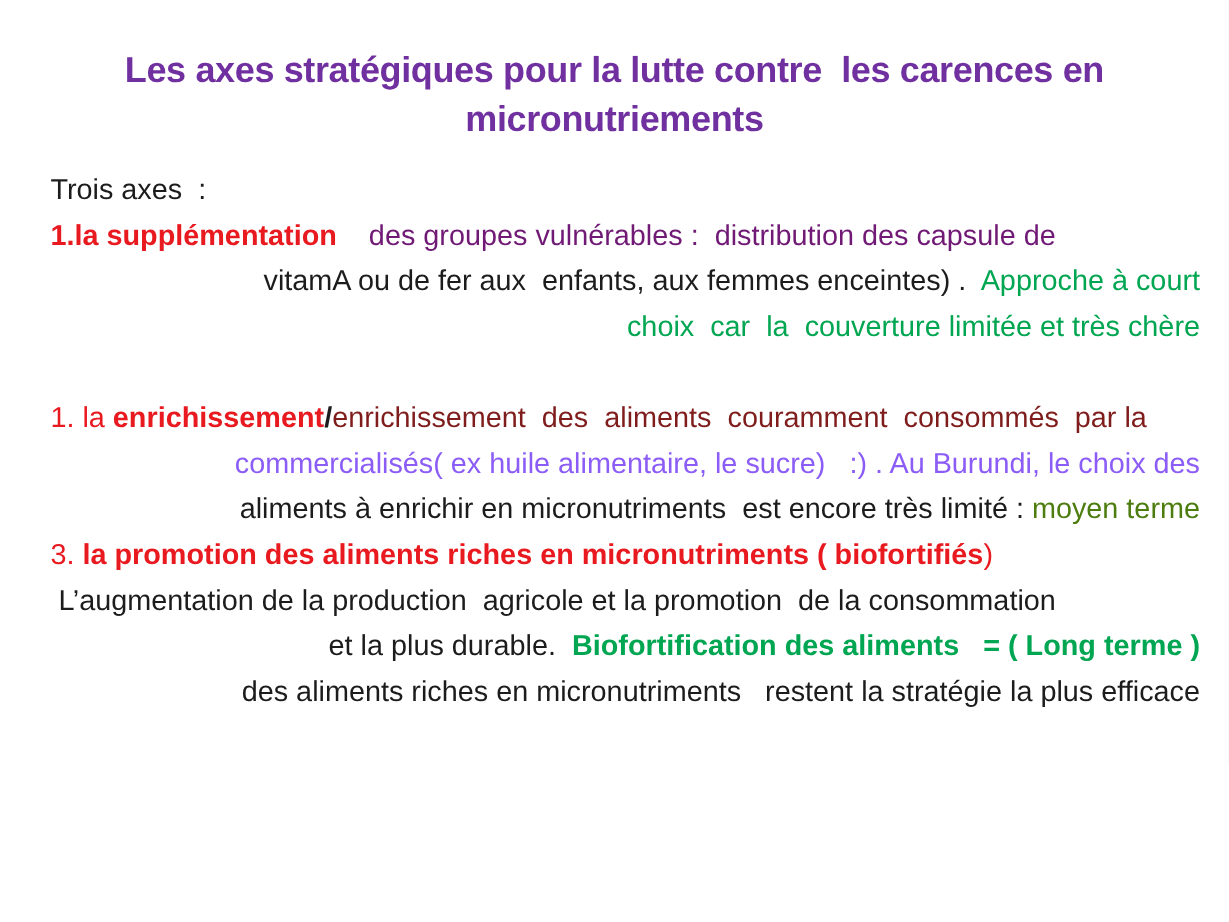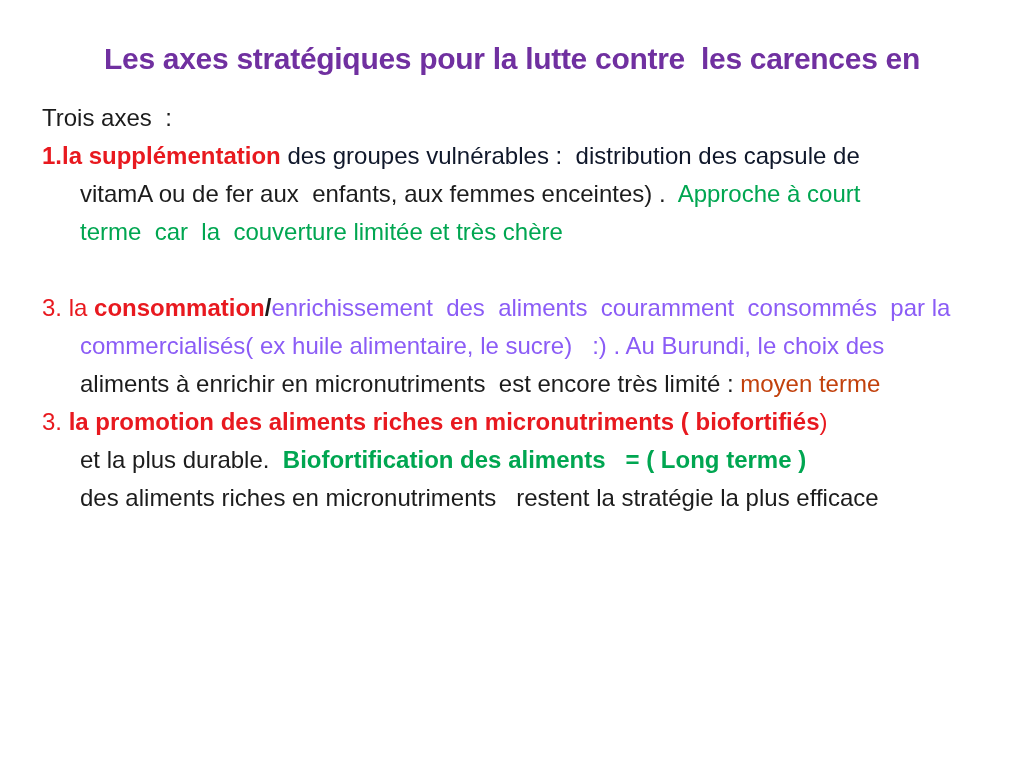--- a/index.html
+++ b/index.html
@@ -27,44 +27,46 @@
   .content {
     margin-top: 20px;
     padding-left: 42px;
     padding-right: 24px;
     font-size: 24px;
     line-height: 38px;
   }
   .para { margin: 0; }
   .para.gap { margin-top: 38px; }
   .line { white-space: pre; }
-  .line.indent { padding-left: 38px; }
+  .line.indent { padding-left: 38px; text-align: right; }
 </style>
 </head>
 <body>
 
 <div class="slide" style="background: rgb(255, 255, 255);">
   <div class="title" style="color: rgb(112, 48, 160);">
     <div>Les axes stratégiques pour la lutte contre  les carences en</div>
+    <div>micronutriements</div>
   </div>
   <div class="content" id="content">
       <div class="para">
         <div class="line"><span style="color: rgb(28, 28, 28);">Trois axes  :</span></div>
       </div>
       <div class="para">
-        <div class="line"><span style="color: rgb(232, 25, 31); font-weight: bold;">1.la supplémentation</span><span style="color: #0f172a;"> des groupes vulnérables :  distribution des capsule de</span></div>
+        <div class="line"><span style="color: rgb(232, 25, 31); font-weight: bold;">1.la supplémentation</span><span style="color: #701a75; margin-left: 20px;"> des groupes vulnérables :  distribution des capsule de</span></div>
         <div class="line indent"><span style="color: rgb(28, 28, 28);">vitamA ou de fer aux  enfants, aux femmes enceintes) .  </span><span style="color: rgb(0, 166, 81);">Approche à court</span></div>
-        <div class="line indent"><span style="color: rgb(0, 166, 81);">terme  car  la  couverture limitée et très chère</span></div>
+        <div class="line indent"><span style="color: rgb(0, 166, 81);">choix  car  la  couverture limitée et très chère</span></div>
       </div>
       <div class="para gap">
-        <div class="line"><span style="color: rgb(232, 25, 31);">3. la </span><span style="color: rgb(232, 25, 31); font-weight: bold;">consommation</span><span style="color: rgb(28, 28, 28); font-weight: bold;">/</span><span style="color: #8b5cf6;">enrichissement  des  aliments  couramment  consommés  par la</span></div>
+        <div class="line"><span style="color: rgb(232, 25, 31);">1. la </span><span style="color: rgb(232, 25, 31); font-weight: bold;">enrichissement</span><span style="color: rgb(28, 28, 28); font-weight: bold;">/</span><span style="color: #7f1d1d;">enrichissement  des  aliments  couramment  consommés  par la</span></div>
         <div class="line indent"><span style="color: #8b5cf6;">commercialisés( ex huile alimentaire, le sucre)   :) . Au Burundi, le choix des</span></div>
-        <div class="line indent"><span style="color: rgb(28, 28, 28);">aliments à enrichir en micronutriments  est encore très limité : </span><span style="color: #c2410c;">moyen terme</span></div>
+        <div class="line indent"><span style="color: rgb(28, 28, 28);">aliments à enrichir en micronutriments  est encore très limité : </span><span style="color: #4d7c0f;">moyen terme</span></div>
       </div>
       <div class="para">
         <div class="line"><span style="color: rgb(232, 25, 31);">3. </span><span style="color: rgb(232, 25, 31); font-weight: bold; text-align: right;">la promotion des aliments riches en micronutriments ( biofortifiés</span><span style="color: rgb(232, 25, 31);">)</span></div>
       </div>
       <div class="para">
+        <div class="line"><span style="color: rgb(28, 28, 28);"> L’augmentation de la production  agricole et la promotion  de la consommation</span></div>
         <div class="line indent"><span style="color: rgb(28, 28, 28);">et la plus durable.  </span><span style="color: rgb(0, 166, 81); font-weight: bold;">Biofortification des aliments   = ( Long terme )</span></div>
         <div class="line indent"><span style="color: rgb(28, 28, 28);">des aliments riches en micronutriments   restent la stratégie la plus efficace</span></div>
       </div>
     </div>
 </div>
 
 </body></html>

